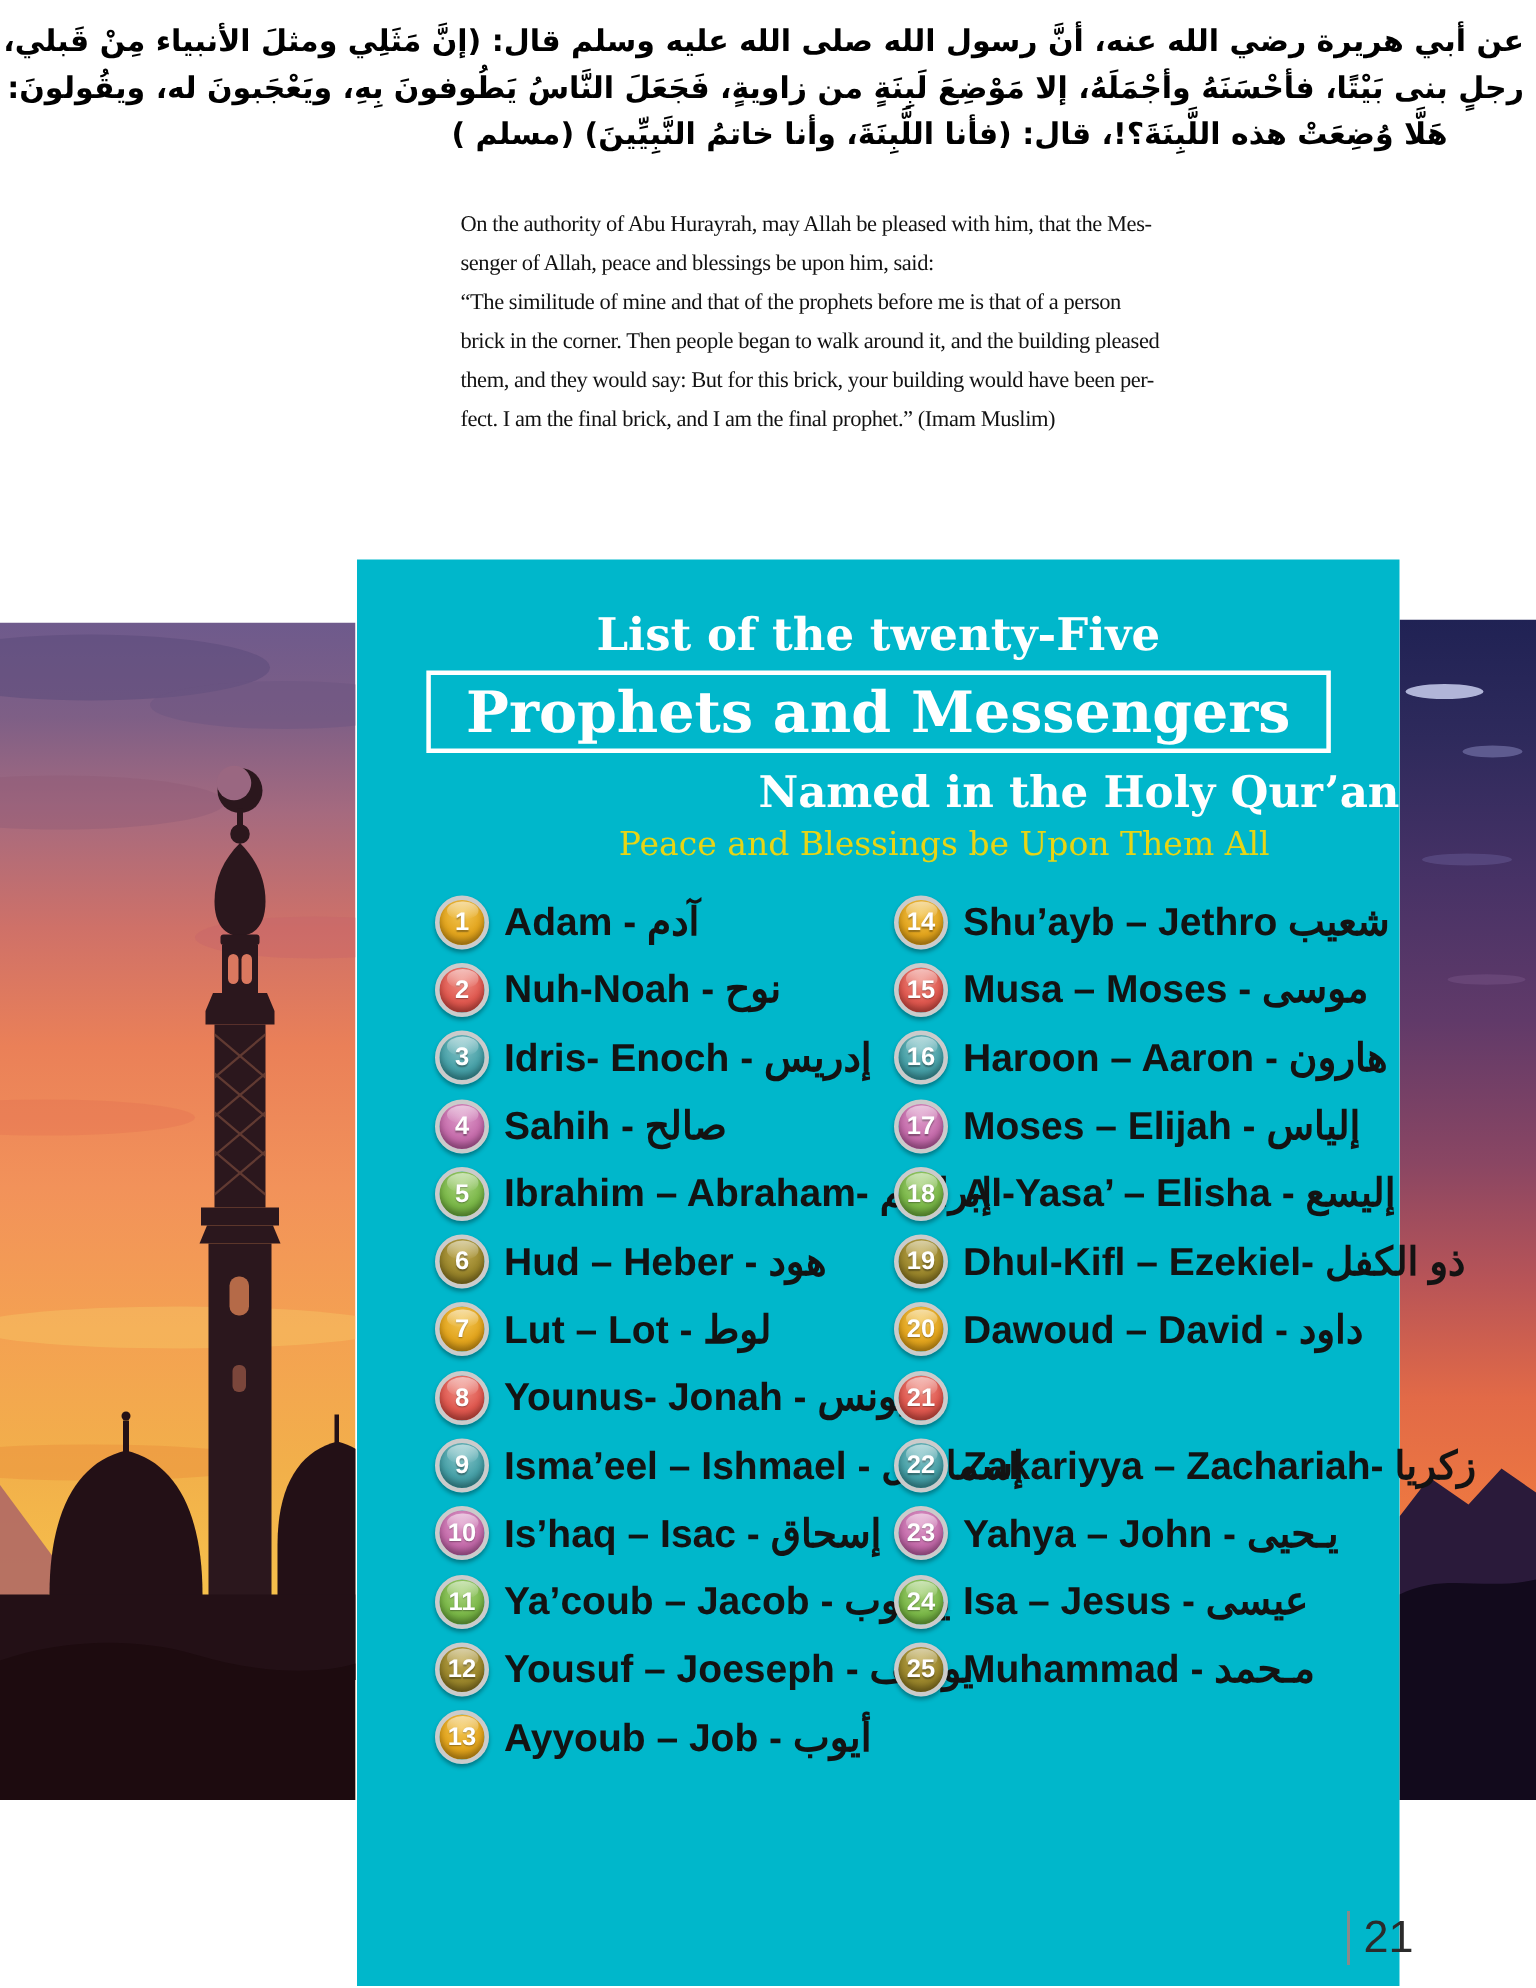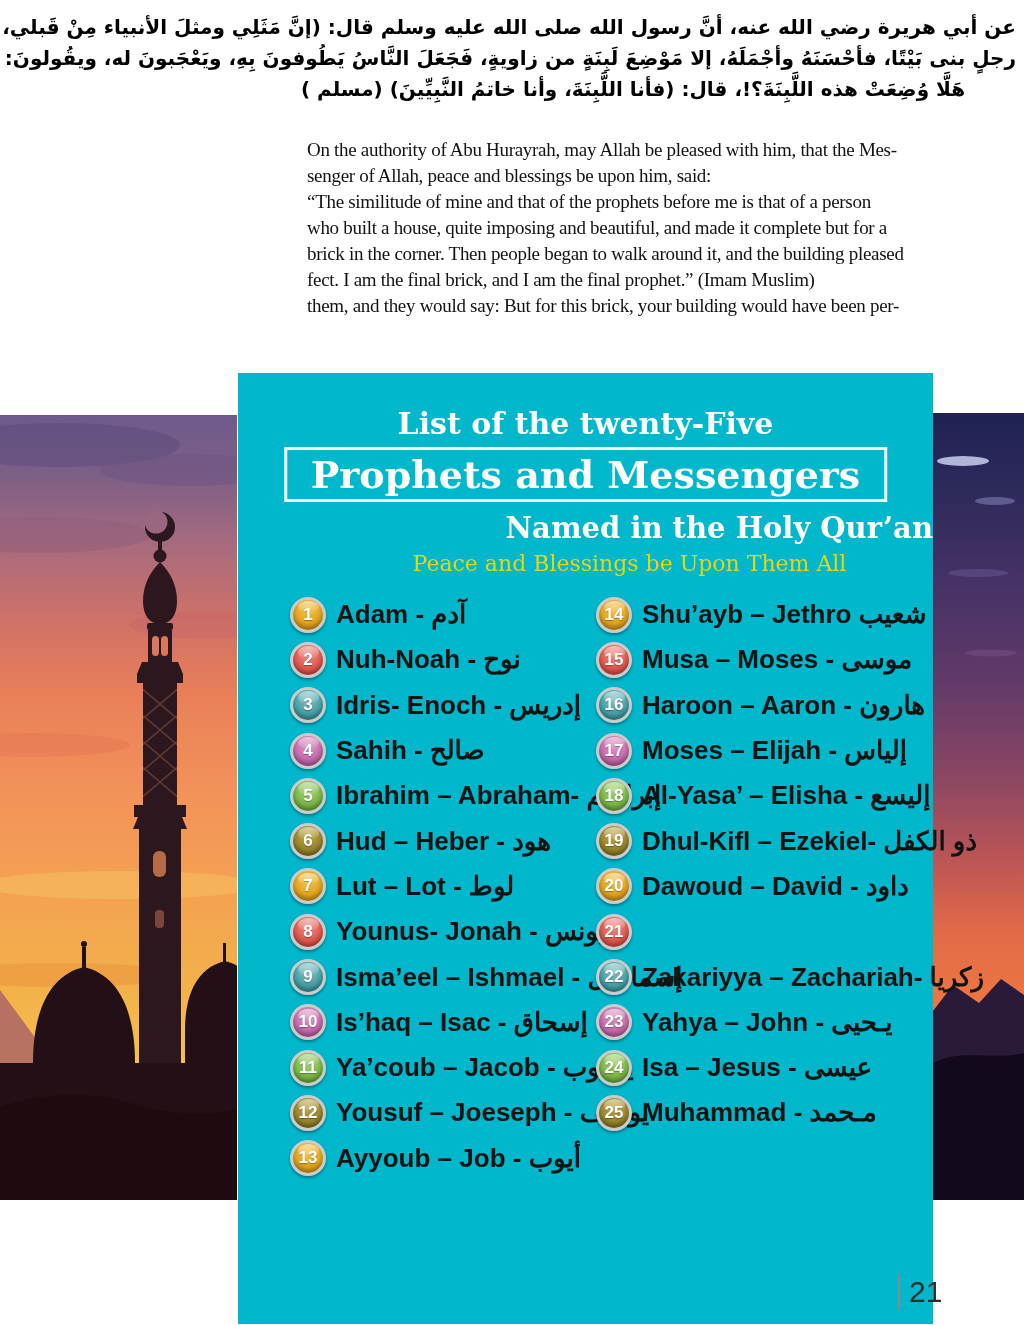--- a/index.html
+++ b/index.html
@@ -13,21 +13,21 @@
     position:absolute; top:12px; left:250px; right:8px;
     direction:rtl; text-align:center;
     font-family:"DejaVu Sans", sans-serif; font-weight:700;
     font-size:20px; line-height:31px; color:#000;
   }
   .arabic-block .aline { white-space:nowrap; }
 
   
   .english-block {
     position:absolute; top:137px; left:307px;
-    font-size:19px; line-height:26px; letter-spacing:-0.3px; color:#121212;
+    font-size:15px; line-height:26px; letter-spacing:-0.3px; color:#121212;
   }
   .english-block .eline { white-space:nowrap; }
 
   
   .img-left  { position:absolute; left:0;   top:415px; width:237px; height:785px; }
   .img-right { position:absolute; left:933px; top:413px; width:91px; height:787px; }
   .img-left svg, .img-right svg { display:block; width:100%; height:100%; }
 
   
   .panel {
@@ -96,24 +96,23 @@
 <div class="arabic-block">
   <div class="aline">عن أبي هريرة رضي الله عنه، أنَّ رسول الله صلى الله عليه وسلم قال: (إنَّ مَثَلِي ومثلَ الأنبياء مِنْ قَبلي، كَمَثَلِ</div>
   <div class="aline">رجلٍ بنى بَيْتًا، فأحْسَنَهُ وأجْمَلَهُ، إلا مَوْضِعَ لَبِنَةٍ من زاويةٍ، فَجَعَلَ النَّاسُ يَطُوفونَ بِهِ، ويَعْجَبونَ له، ويقُولونَ:</div>
   <div class="aline">هَلَّا وُضِعَتْ هذه اللَّبِنَةَ؟!، قال: (فأنا اللَّبِنَةَ، وأنا خاتمُ النَّبِيِّينَ) (مسلم )</div>
 </div>
 
 <div class="english-block">
   <div class="eline">On the authority of Abu Hurayrah, may Allah be pleased with him, that the Mes-</div>
   <div class="eline">senger of Allah, peace and blessings be upon him, said:</div>
   <div class="eline">“The similitude of mine and that of the prophets before me is that of a person</div>
-  <div class="eline">who built a house, quite imposing and beautiful, and made it complete but for a</div>
   <div class="eline">brick in the corner. Then people began to walk around it, and the building pleased</div>
+  <div class="eline">them, and they would say: But for this brick, your building would have been per-</div>
   <div class="eline">fect. I am the final brick, and I am the final prophet.” (Imam Muslim)</div>
-  <div class="eline">them, and they would say: But for this brick, your building would have been per-</div>
 </div>
 
 <div class="img-left">
   <svg viewBox="0 0 237 785" preserveAspectRatio="none">
     <defs>
       <linearGradient id="skyL" x1="0" y1="0" x2="0" y2="1">
         <stop offset="0" stop-color="#6e5a8c"></stop>
         <stop offset="0.08" stop-color="#7e5f86"></stop>
         <stop offset="0.16" stop-color="#a56a7f"></stop>
         <stop offset="0.26" stop-color="#cf7168"></stop>

